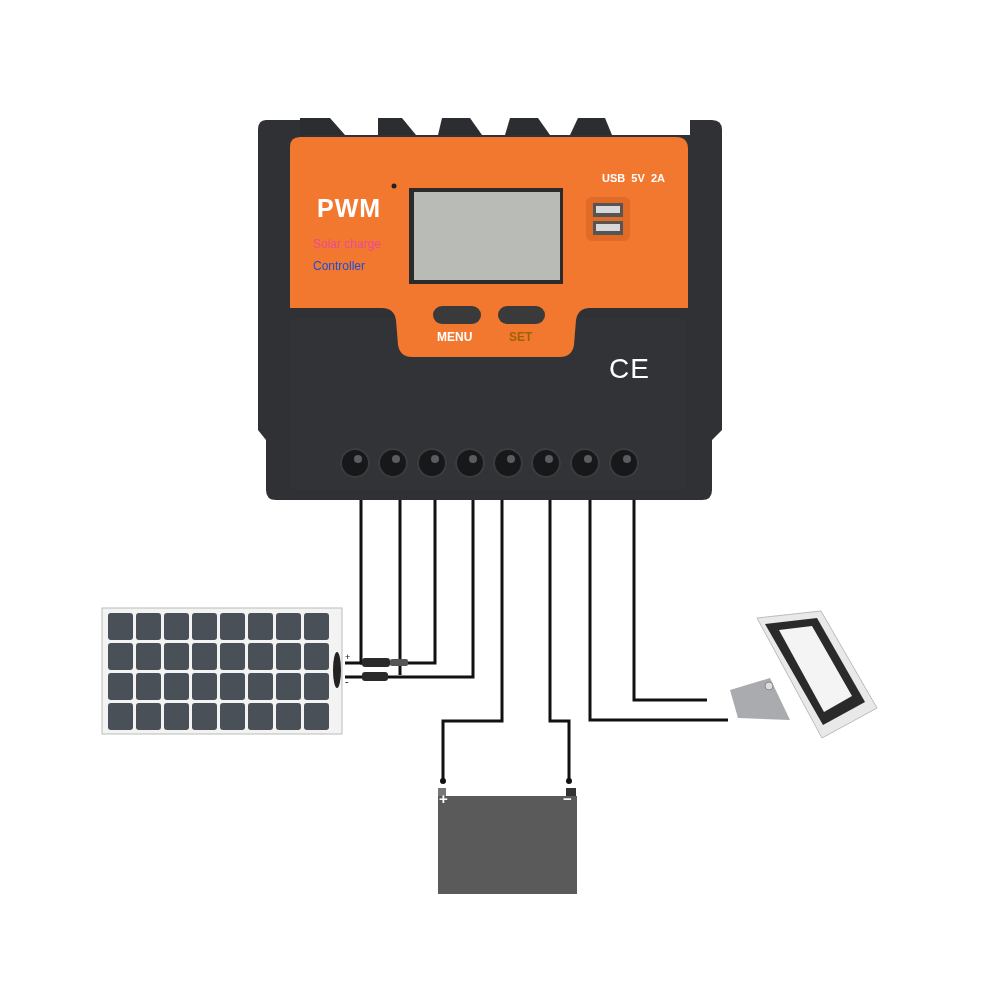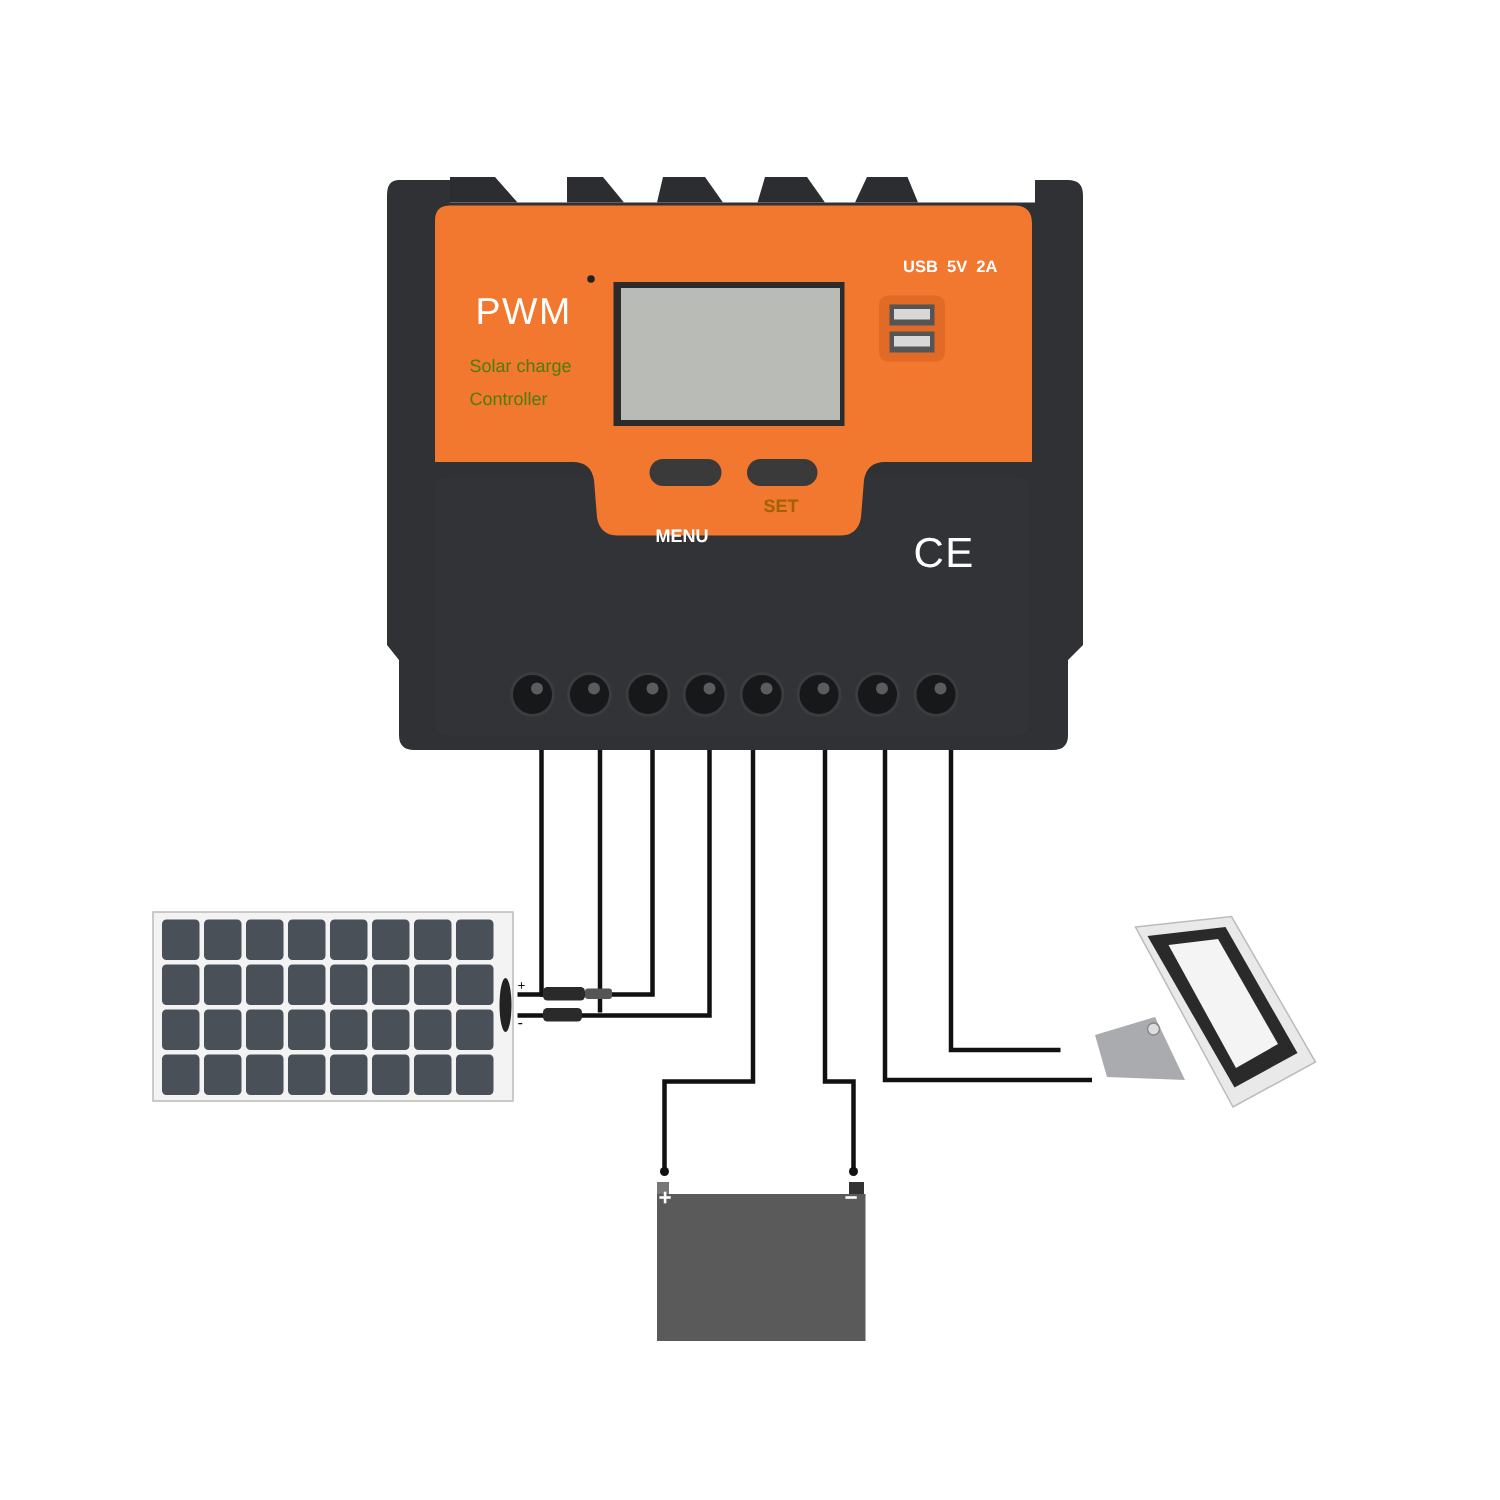--- a/index.html
+++ b/index.html
@@ -134,28 +134,28 @@
 
   <g>
     <polygon points="730,690 770,678 790,720 738,718" fill="#a9abae"></polygon>
     <circle cx="769" cy="686" r="4" fill="#ddd" stroke="#888"></circle>
     <polygon points="757,618 821,611 877,708 822,738" fill="#e9e9ea" stroke="#bbb"></polygon>
     <polygon points="765,624 817,618 865,702 823,725" fill="#2a2a2a"></polygon>
     <polygon points="779,630 812,626 852,696 824,712" fill="#f4f4f4"></polygon>
   </g>
 </svg>
 
-<div class="abs" style="left:317px;top:194px;color:#fff;font-weight:normal;font-size:25px;letter-spacing:1px;">PWM</div>
-<div class="abs" style="left:313px;top:237px;color:#4d7c0f;font-size:12px;">Solar charge</div>
-<div class="abs" style="left:313px;top:259px;color:#4d7c0f;font-size:12px;">Controller</div>
+<div class="abs" style="left:317px;top:194px;color:#fff;font-weight:bold;font-size:25px;letter-spacing:1px;">PWM</div>
+<div class="abs" style="left:313px;top:237px;color:#ec4899;font-size:12px;">Solar charge</div>
+<div class="abs" style="left:313px;top:259px;color:#1d4ed8;font-size:12px;">Controller</div>
 <div class="abs" style="left:578px;top:172px;color:#fff;font-weight:bold;font-size:11px;white-space:pre;padding-left:24px;">USB  5V  2A</div>
 <div class="abs" style="left:586px;top:197px;width:44px;height:44px;"></div>
 <div class="abs" style="left:414px;top:192px;width:146px;height:88px;"></div>
 
 <div class="abs" style="left:433px;top:306px;width:48px;height:18px;border-radius:9px;cursor:pointer;"></div>
-<div class="abs" style="left:437px;top:350px;color:#fff;font-weight:bold;font-size:12px;text-align:right;">MENU</div>
+<div class="abs" style="left:437px;top:330px;color:#fff;font-weight:bold;font-size:12px;text-align:right;">MENU</div>
 <div class="abs" style="left:498px;top:306px;width:47px;height:18px;border-radius:9px;cursor:pointer;"></div>
 <div class="abs" style="left:509px;top:330px;color:#a16207;font-weight:bold;font-size:12px;">SET</div>
 
 <div class="abs" style="left:609px;top:353px;color:#fff;font-size:28px;letter-spacing:1px;">CE</div>
 
 <div class="abs" style="left:439px;top:791px;color:#fff;font-weight:bold;font-size:15px;line-height:15px;">+</div>
 <div class="abs" style="left:563px;top:791px;color:#fff;font-weight:bold;font-size:15px;line-height:15px;">−</div>
 
 </body></html>

